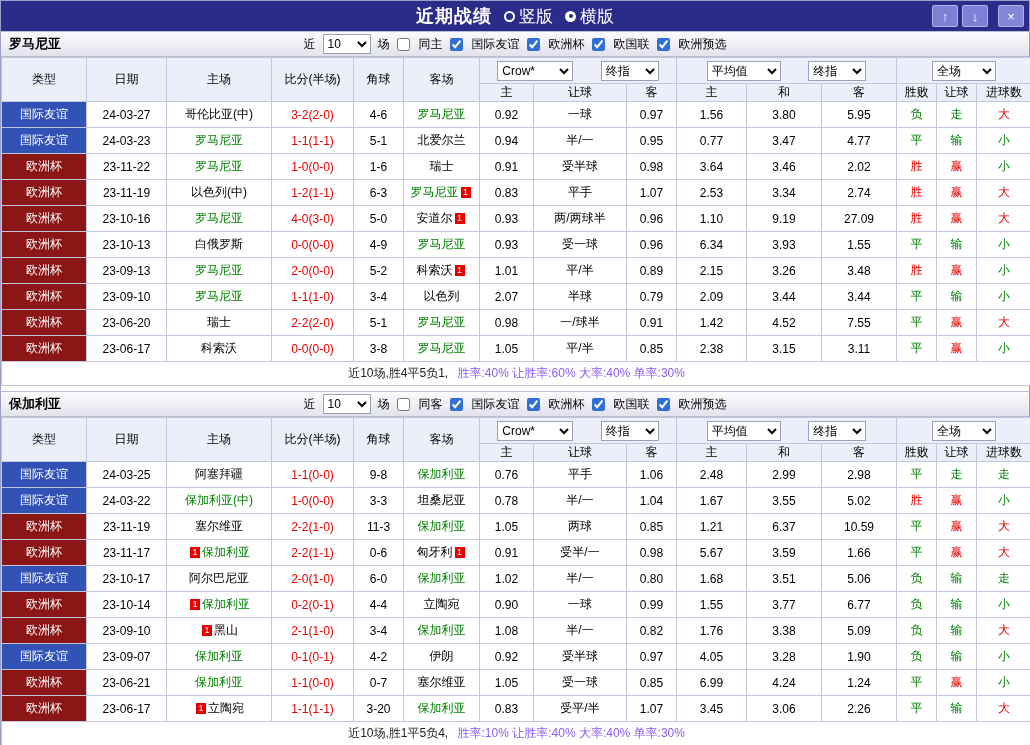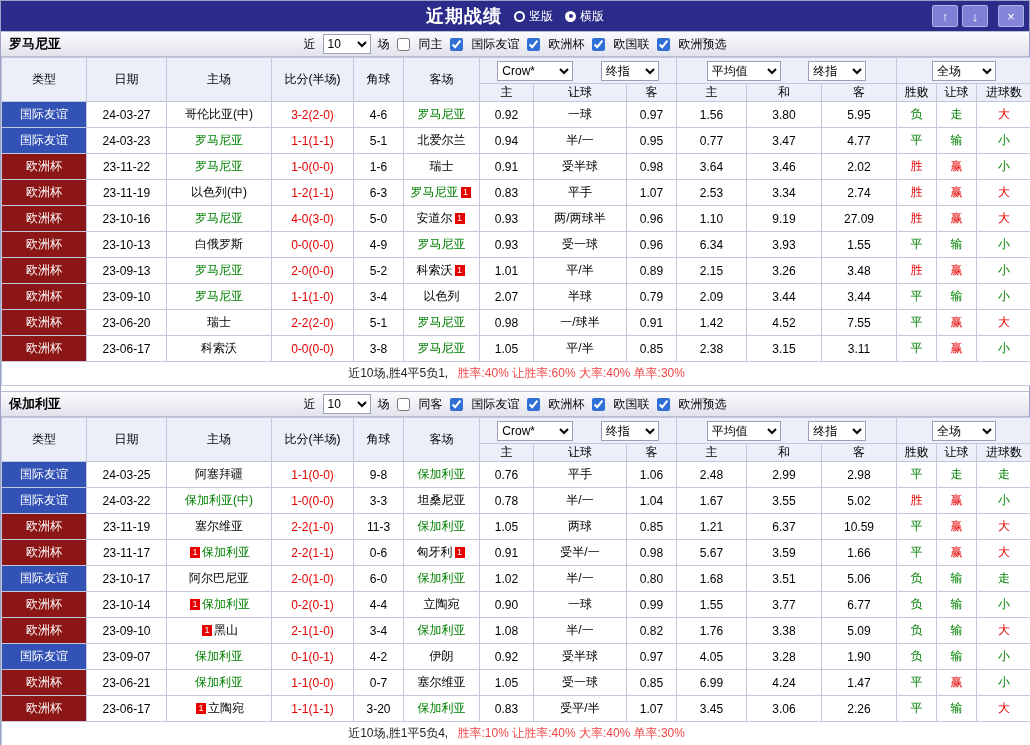--- a/index.html
+++ b/index.html
@@ -4,21 +4,21 @@
 <style>
   *{box-sizing:border-box;margin:0;padding:0}
   html,body{background:#fff}
   body{font-family:"Liberation Sans","DejaVu Sans",sans-serif;font-size:12px;width:1030px}
   .window{width:1030px;border:1px solid #9aa0c8;background:#fff}
 
   
   .titlebar{height:30px;background:#2b2b8a;display:flex;align-items:center;position:relative;color:#fff}
   .tb-center{flex:1;display:flex;justify-content:center;align-items:center;gap:12px}
   .tb-title{font-weight:bold;font-size:18px;letter-spacing:1px}
-  .tb-radio{display:flex;align-items:center;gap:4px;cursor:pointer;font-size:12px}
+  .tb-radio{display:flex;align-items:center;gap:4px;cursor:pointer;font-size:17px}
   .rcircle{width:11px;height:11px;border-radius:50%;border:2px solid #fff;background:transparent;display:inline-block;position:relative}
   .rcircle.checked{background:#fff}
   .rcircle.checked::after{content:"";position:absolute;left:1.5px;top:1.5px;width:4px;height:4px;border-radius:50%;background:#2b2b8a}
   .tb-buttons{position:absolute;right:5px;top:4px;display:flex;gap:4px}
   .tb-btn{width:26px;height:22px;background:#7f7fd6;border:1px solid #b0b0ea;color:#fff;font-size:13px;line-height:1;cursor:pointer;border-radius:2px}
   .tb-btn.close{margin-left:6px;background:#8585da}
 
   
   .section + .section{margin-top:5px}
   .secbar{height:26px;background:linear-gradient(#fbfbfd,#e2e2ec);border-top:1px solid #bcbcd0;border-bottom:1px solid #bcbcd0;display:flex;align-items:center;position:relative}
@@ -43,21 +43,21 @@
   .selcell .sel{margin:0 12px;vertical-align:middle}
   .grid tbody td{height:26px;background:#fff}
   .grid td:nth-child(7),.grid td:nth-child(10),.grid td:nth-child(13){border-left:1px solid #aab1cd}
   .c-league{color:#fff !important}
   .c-score{color:#e60000 !important}
   .tn.focal{color:#008000}
   .res.red{color:#e60000 !important}
   .res.green{color:#008000 !important}
   .rc{display:inline-block;background:#e60000;color:#fff;font-size:9px;line-height:11px;min-width:10px;padding:0 1px;margin:0 2px;vertical-align:middle}
   tr.summary td{height:24px;background:#fff;color:#222}
-  tr.summary .red{color:#ef4444;margin-left:6px}
+  tr.summary .red{color:#8b5cf6;margin-left:6px}
 </style>
 </head>
 <body>
 
 <div class="window">
   <div class="titlebar">
     <div class="tb-center">
       <span class="tb-title">近期战绩</span>
       <label class="tb-radio">
         <span class="rcircle"></span>
@@ -558,21 +558,21 @@
               <td>23-06-21</td>
               <td class="c-team"><span class="tn focal">保加利亚</span></td>
               <td class="c-score">1-1(0-0)</td>
               <td>0-7</td>
               <td class="c-team"><span class="tn">塞尔维亚</span></td>
               <td>1.05</td>
               <td>受一球</td>
               <td>0.85</td>
               <td>6.99</td>
               <td>4.24</td>
-              <td>1.47</td>
+              <td>1.24</td>
               <td class="res green">平</td>
               <td class="res red">赢</td>
               <td class="res green">小</td>
             </tr>
             <tr class="data-row">
               <td class="c-league" style="background:#8c1515">欧洲杯</td>
               <td>23-06-17</td>
               <td class="c-team"><span class="rc">1</span><span class="tn">立陶宛</span></td>
               <td class="c-score">1-1(1-1)</td>
               <td>3-20</td>

